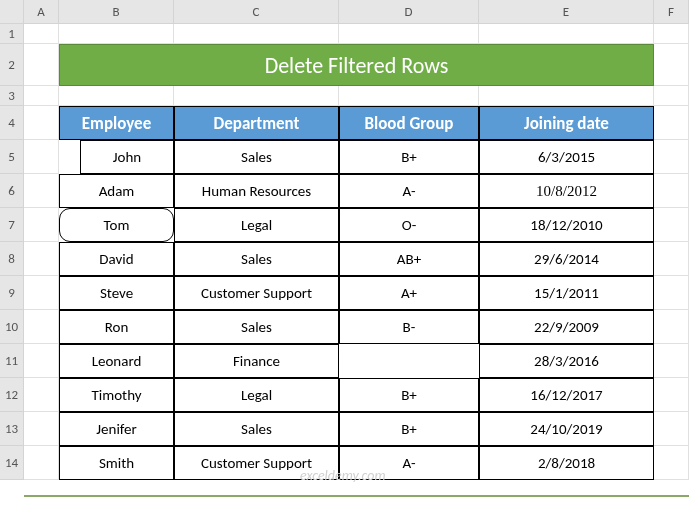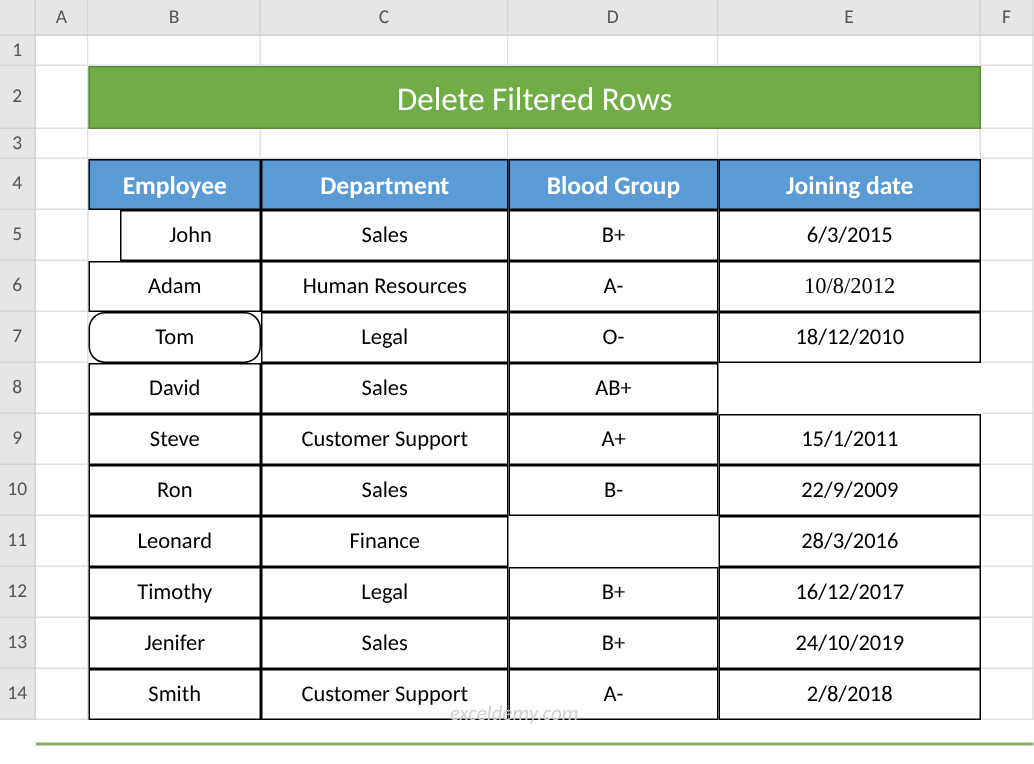--- a/index.html
+++ b/index.html
@@ -152,20 +152,21 @@
   <div class="cell table-cell" style="grid-column:3;grid-row:8;border-radius:11px;">Tom</div>
   <div class="cell table-cell" style="grid-column:4;grid-row:8;">Legal</div>
   <div class="cell table-cell" style="grid-column:5;grid-row:8;">O-</div>
   <div class="cell table-cell" style="grid-column:6;grid-row:8;">18/12/2010</div>
   <div class="cell" style="grid-column:7;grid-row:8;"></div>
 
   <div class="cell" style="grid-column:2;grid-row:9;"></div>
   <div class="cell table-cell" style="grid-column:3;grid-row:9;">David</div>
   <div class="cell table-cell" style="grid-column:4;grid-row:9;">Sales</div>
   <div class="cell table-cell" style="grid-column:5;grid-row:9;">AB+</div>
+  <div class="cell table-cell" style="grid-column:6;grid-row:9;">29/6/2014</div>
   <div class="cell" style="grid-column:7;grid-row:9;"></div>
 
   <div class="cell" style="grid-column:2;grid-row:10;"></div>
   <div class="cell table-cell" style="grid-column:3;grid-row:10;">Steve</div>
   <div class="cell table-cell" style="grid-column:4;grid-row:10;">Customer Support</div>
   <div class="cell table-cell" style="grid-column:5;grid-row:10;">A+</div>
   <div class="cell table-cell" style="grid-column:6;grid-row:10;">15/1/2011</div>
   <div class="cell" style="grid-column:7;grid-row:10;"></div>
 
   <div class="cell" style="grid-column:2;grid-row:11;"></div>

